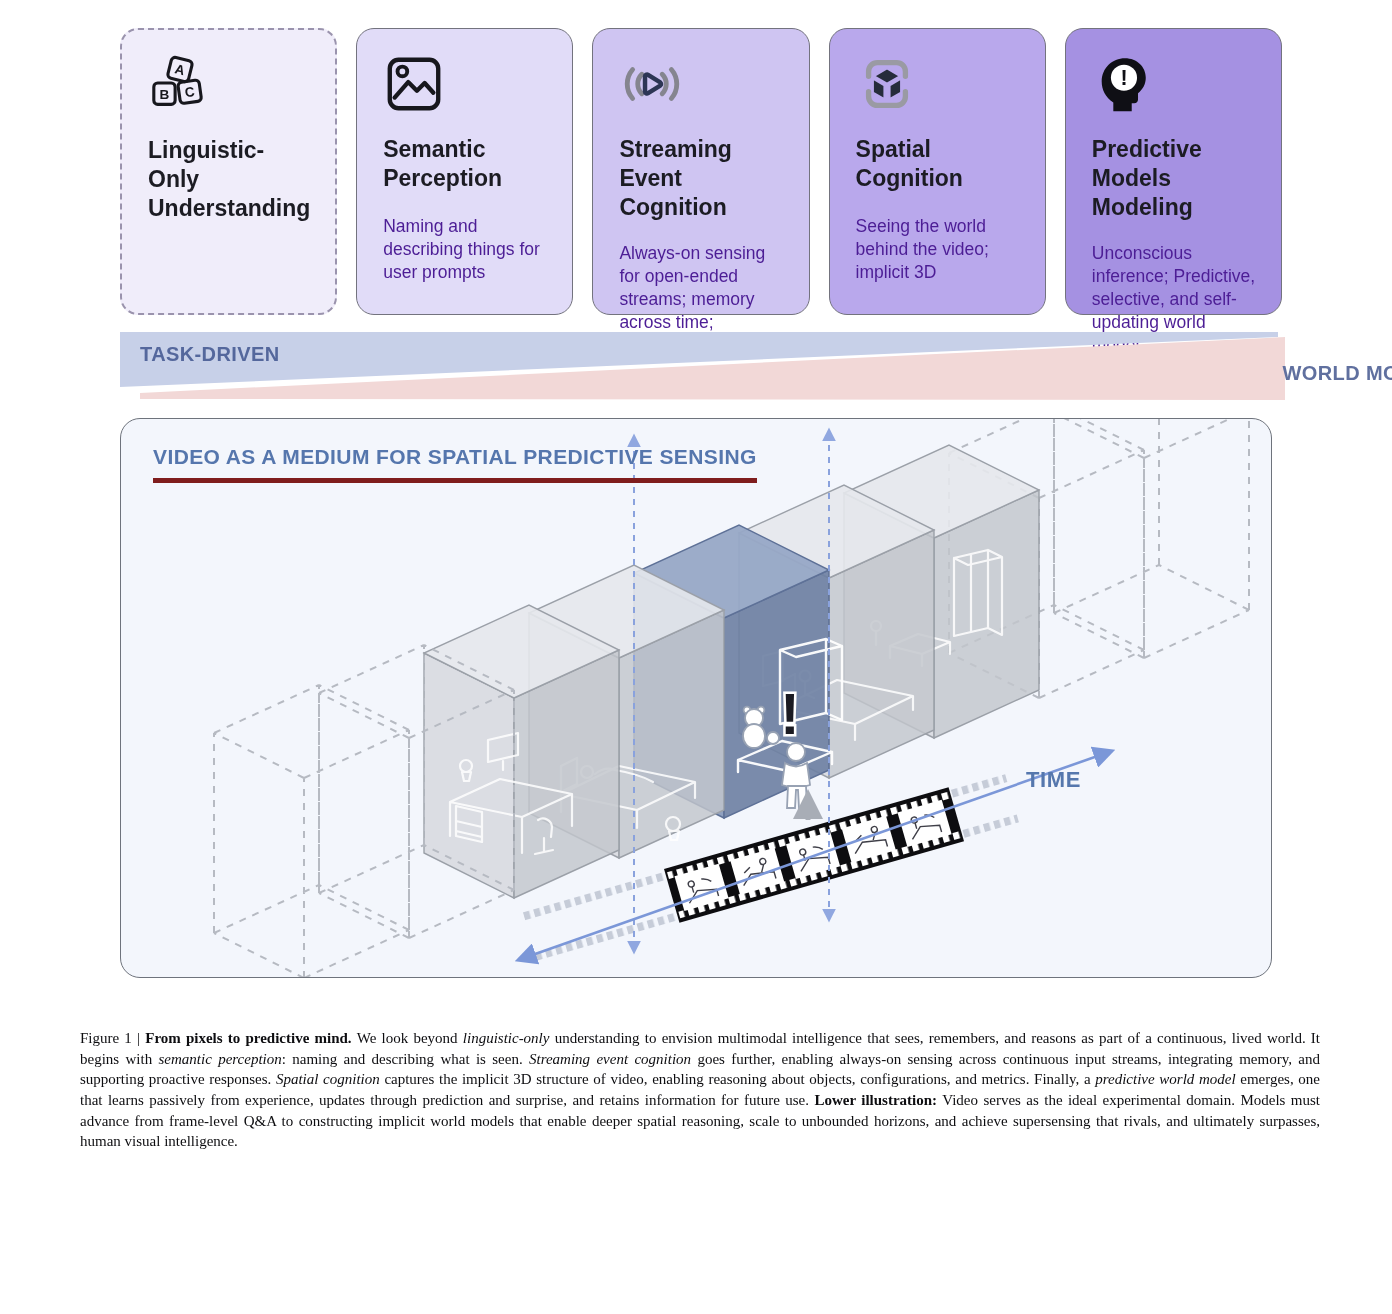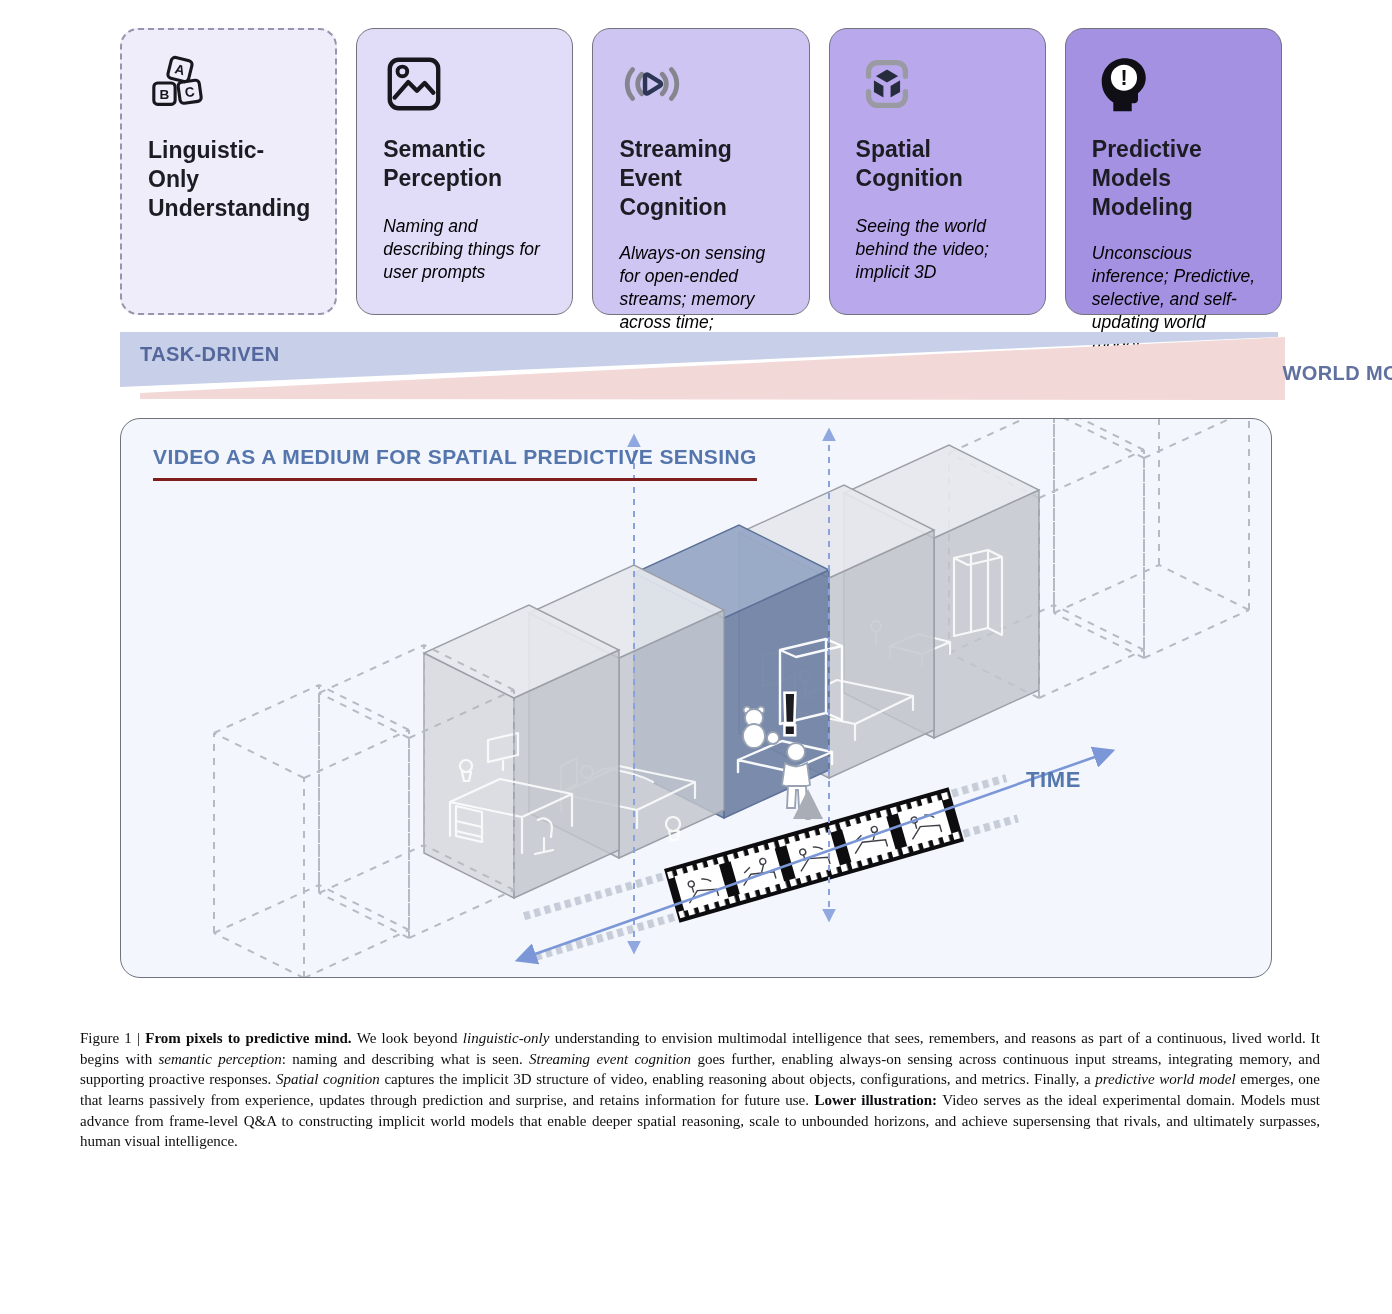--- a/index.html
+++ b/index.html
@@ -4,32 +4,32 @@
 <style>
   html,body{margin:0;padding:0;background:#ffffff;}
   body{width:1392px;height:1314px;overflow:hidden;font-family:"Liberation Sans",sans-serif;}
 
   
   .cards-row{margin:28px 0 0 120px;width:1162px;display:grid;grid-template-columns:repeat(5,1fr);gap:19px;}
   .card{box-sizing:border-box;height:287px;border-radius:18px;border:1.6px solid #73737e;padding:24px 24px 20px 26px;}
   .card.dashed{border:2px dashed #9a93ad;}
   .card-icon{height:66px;display:flex;align-items:flex-start;}
   .card-title{margin:16px 0 16px 0;font-size:23px;line-height:1.26;font-weight:800;color:#1c1c23;min-height:60px;}
-  .card-desc{margin:20px 0 0 0;font-size:17.5px;line-height:1.32;font-style:italic;color:#000000;}
+  .card-desc{margin:20px 0 0 0;font-size:17.5px;line-height:1.32;color:#4c1d95;}
 
   
   .spectrum-bar{position:relative;margin:15px 0 0 120px;width:1385px;height:72px;}
   .spectrum-bar svg{position:absolute;inset:0;}
   .bar-label{position:absolute;font-weight:800;font-size:20px;letter-spacing:.4px;}
   .bar-label.left{left:20px;top:13px;color:#54679c;}
   .bar-label.right{right:28px;bottom:17px;color:#60709f;}
 
   
   .panel{position:relative;margin:16px 0 0 120px;width:1150px;height:558px;border:1.5px solid #6e737c;border-radius:20px;background:#f3f6fc;}
-  .panel-title{position:absolute;top:26px;left:32px;font-size:21px;font-weight:700;color:#5576ad;letter-spacing:.4px;border-bottom:3px solid #7f1d1d;padding-bottom:9px;z-index:3;}
+  .panel-title{position:absolute;top:26px;left:32px;font-size:21px;font-weight:700;color:#5576ad;letter-spacing:.4px;border-bottom:5px solid #7f1d1d;padding-bottom:9px;z-index:3;}
   .scene{position:absolute;left:0;top:0;width:1150px;height:558px;}
   .time-label{position:absolute;left:905px;top:348px;font-size:22px;font-weight:800;color:#5577ad;letter-spacing:.6px;z-index:3;}
 
   
   .caption{margin:50px 72px 0 80px;width:1240px;font-family:"Liberation Serif",serif;font-size:15px;line-height:1.38;color:#0d0d10;text-align:justify;}
   .seg-bold{font-weight:bold;}
   .seg-italic{font-style:italic;}
 </style>
 </head>
 <body>

